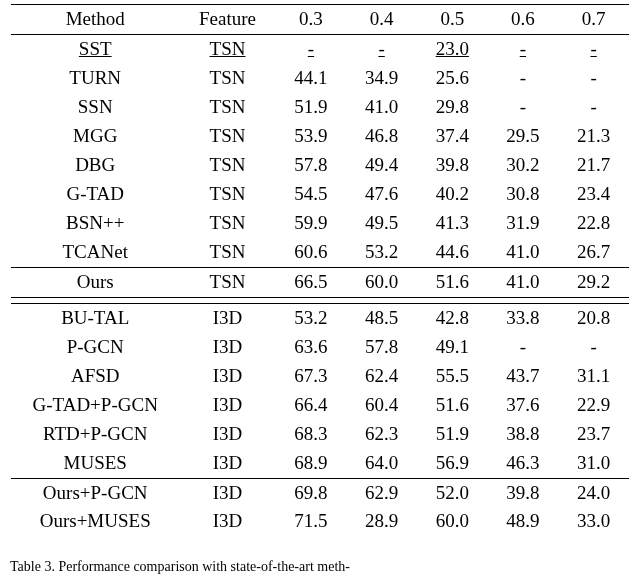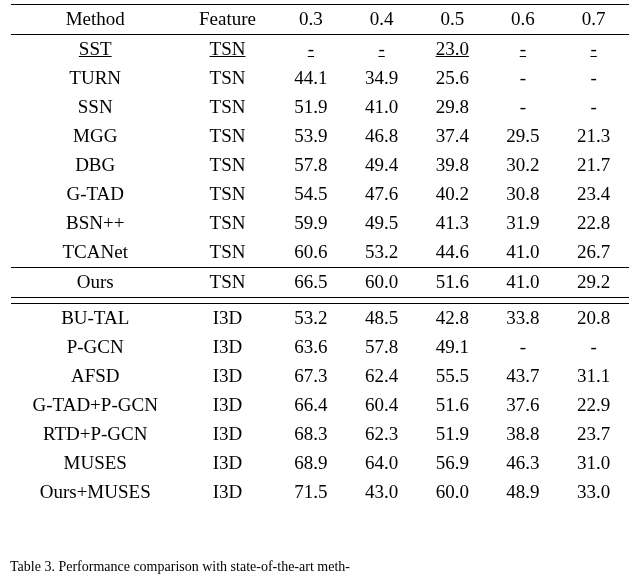--- a/index.html
+++ b/index.html
@@ -242,25 +242,34 @@
       <tr>
         <td>MUSES</td>
         <td>I3D</td>
         <td>68.9</td>
         <td>64.0</td>
         <td>56.9</td>
         <td>46.3</td>
         <td>31.0</td>
       </tr>
 
+      <tr class="rule-single">
+        <td class="bold-cell">Ours+P-GCN</td>
+        <td>I3D</td>
+        <td>69.8</td>
+        <td>62.9</td>
+        <td>52.0</td>
+        <td>39.8</td>
+        <td>24.0</td>
+      </tr>
       <tr class="bold">
         <td>Ours+MUSES</td>
         <td style="font-weight:normal;">I3D</td>
         <td>71.5</td>
-        <td>43.0</td>
+        <td>28.9</td>
         <td>60.0</td>
         <td>48.9</td>
         <td>33.0</td>
       </tr>
 
     </tbody>
   </table>
 
   <div class="caption">Table 3. Performance comparison with state-of-the-art meth-</div>
 </div>

